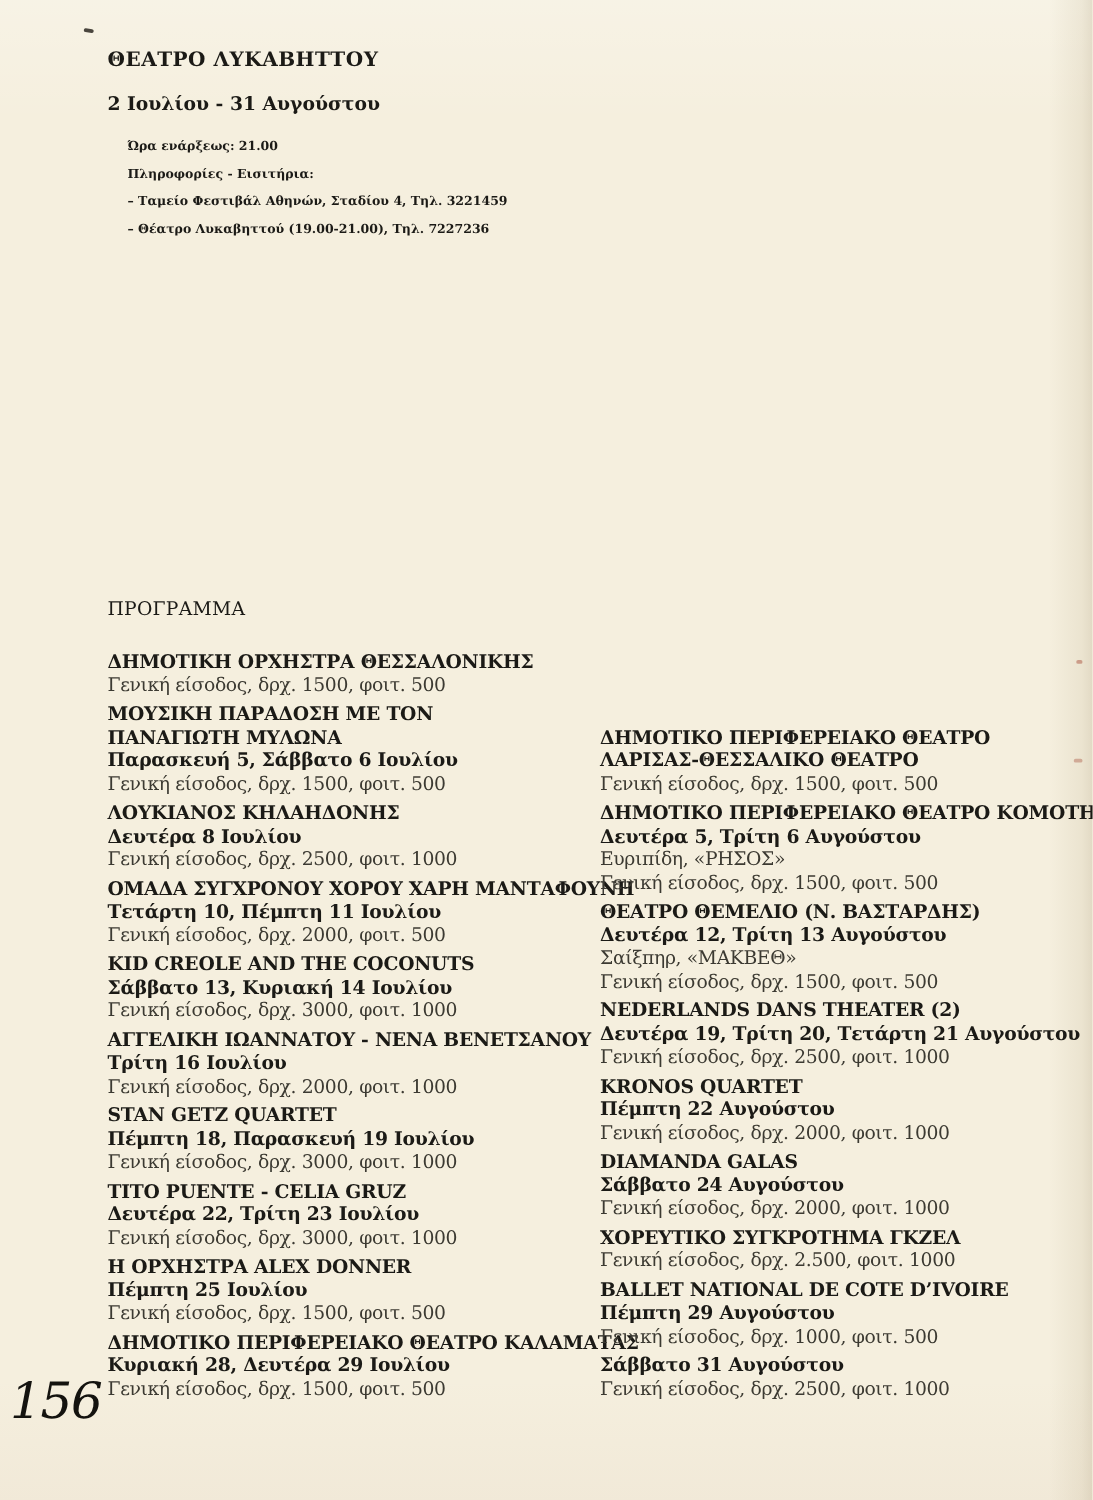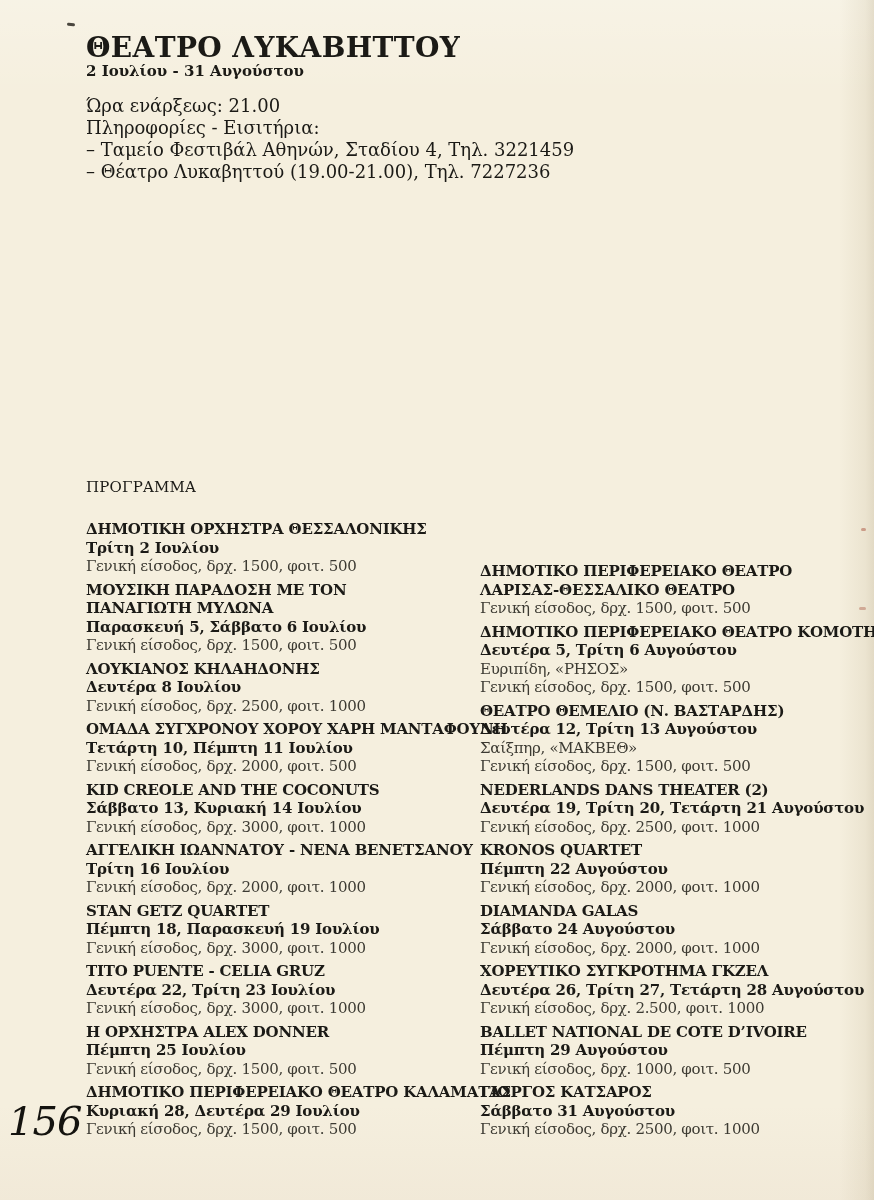--- a/index.html
+++ b/index.html
@@ -30,38 +30,39 @@
   .speck-1 { left: 67px; top: 23px; width: 8px; height: 3px; background: #4a463e; transform: rotate(8deg); }
   .speck-2 { left: 861px; top: 528px; width: 5px; height: 3px; background: #b0614d; opacity: .55; }
   .speck-3 { left: 859px; top: 607px; width: 7px; height: 3px; background: #b0614d; opacity: .45; }
 
   .header {
     position: absolute;
     left: 86px;
     top: 36px;
   }
   .theatre-title {
-    font-size: 28px;
+    font-size: 16px;
     font-weight: bold;
     line-height: 24px;
     letter-spacing: 0.4px;
     white-space: pre;
   }
   .date-range {
     font-size: 15px;
     font-weight: bold;
     line-height: 19px;
-    margin-top: 2px;
+    margin-top: 14px;
     white-space: pre;
   }
   .info-block {
     margin-top: 14px;
-    font-size: 18px;
-    font-weight: normal;
+    font-size: 10px;
+    font-weight: bold;
     line-height: 22px;
+    margin-left: 16px;
   }
   .info-block div { white-space: pre; }
 
   .program {
     position: absolute;
     left: 86px;
     top: 478px;
     width: 788px;
   }
   .program-heading {
@@ -130,21 +131,20 @@
   </div>
 
   <div class="program">
     <div class="program-heading">ΠΡΟΓΡΑΜΜΑ</div>
     <div class="columns">
 
       <div class="col col-left">
 
           <div class="entry">
             <div class="entry-title">ΔΗΜΟΤΙΚΗ ΟΡΧΗΣΤΡΑ ΘΕΣΣΑΛΟΝΙΚΗΣ</div>
-            <div class="entry-date">Τρίτη 2 Ιουλίου</div>
 
             <div class="entry-price">Γενική είσοδος, δρχ. 1500, φοιτ. 500</div>
           </div>
 
           <div class="entry">
             <div class="entry-title">ΜΟΥΣΙΚΗ ΠΑΡΑΔΟΣΗ ΜΕ ΤΟΝ
 ΠΑΝΑΓΙΩΤΗ ΜΥΛΩΝΑ</div>
             <div class="entry-date">Παρασκευή 5, Σάββατο 6 Ιουλίου</div>
 
             <div class="entry-price">Γενική είσοδος, δρχ. 1500, φοιτ. 500</div>
@@ -244,34 +244,32 @@
 
           <div class="entry">
             <div class="entry-title">DIAMANDA GALAS</div>
             <div class="entry-date">Σάββατο 24 Αυγούστου</div>
 
             <div class="entry-price">Γενική είσοδος, δρχ. 2000, φοιτ. 1000</div>
           </div>
 
           <div class="entry">
             <div class="entry-title">ΧΟΡΕΥΤΙΚΟ ΣΥΓΚΡΟΤΗΜΑ ΓΚΖΕΛ</div>
-            <div class="entry-date">Δευτέρα 26, Τρίτη 27, Τετάρτη 28 Αυγούστου</div>
 
             <div class="entry-price">Γενική είσοδος, δρχ. 2.500, φοιτ. 1000</div>
           </div>
 
           <div class="entry">
             <div class="entry-title">BALLET NATIONAL DE COTE D’IVOIRE</div>
             <div class="entry-date">Πέμπτη 29 Αυγούστου</div>
 
             <div class="entry-price">Γενική είσοδος, δρχ. 1000, φοιτ. 500</div>
           </div>
 
           <div class="entry">
-            <div class="entry-title">ΓΙΩΡΓΟΣ ΚΑΤΣΑΡΟΣ</div>
             <div class="entry-date">Σάββατο 31 Αυγούστου</div>
 
             <div class="entry-price">Γενική είσοδος, δρχ. 2500, φοιτ. 1000</div>
           </div>
         </div>
 
     </div>
   </div>
 
   <div class="page-number">156</div>

